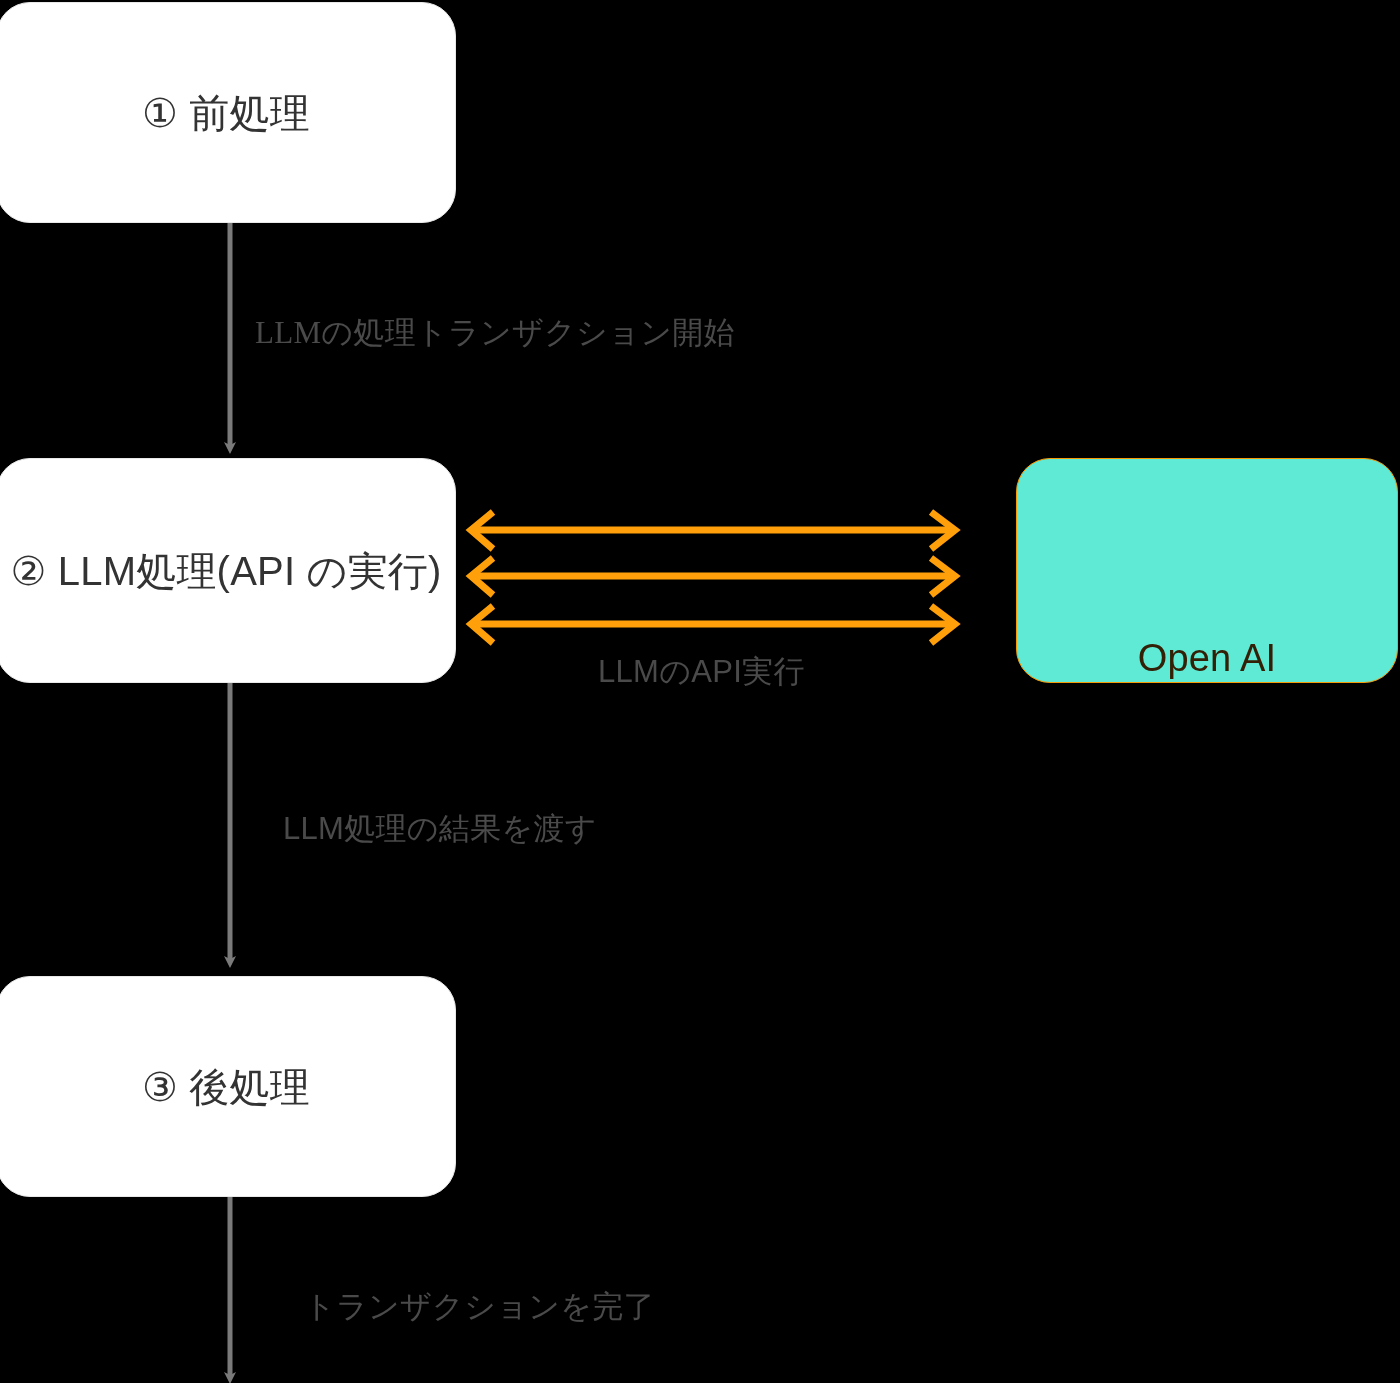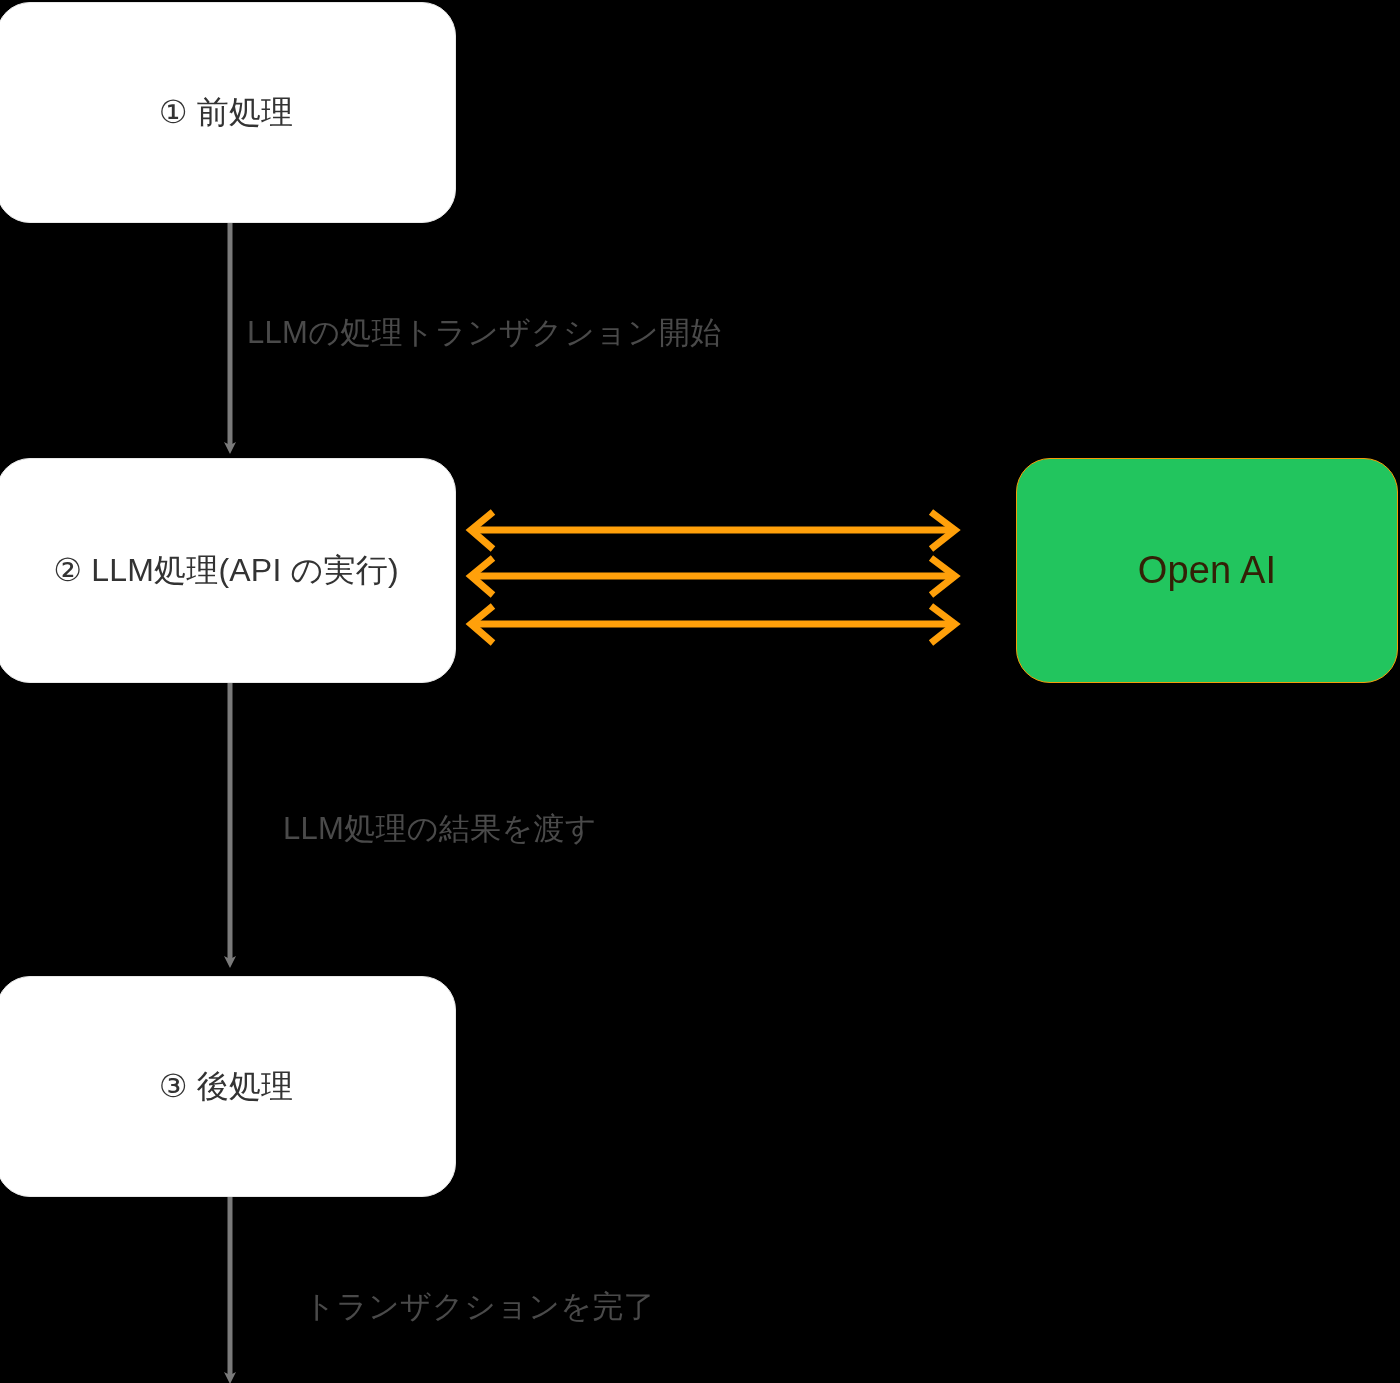--- a/index.html
+++ b/index.html
@@ -26,25 +26,26 @@
     border-radius: 34px;
     display: flex;
     align-items: center;
     justify-content: center;
   }
   .node.white {
     background: #ffffff;
     border: 1.5px solid #e8e8e8;
   }
   .node.orange {
-    background: #22c55e;
+    background: #5eead4;
     border: 1.5px solid #f59b08;
+    align-items: flex-end;
   }
   .node-label {
-    font-size: 32px;
+    font-size: 40px;
     line-height: 1.2;
     color: #333333;
     white-space: nowrap;
     letter-spacing: 0.2px;
   }
   .node.orange .node-label {
     color: #332006;
     font-size: 38px;
   }
 
@@ -62,21 +63,21 @@
   }
 
   
   .edge-label {
     position: absolute;
     font-size: 31px;
     color: #4a4a4a;
     white-space: nowrap;
     letter-spacing: 0.3px;
   }
-  #label-start  { left: 247px; top: 312px; }
+  #label-start  { left: 255px; top: 312px; font-family: Liberation Serif, serif; }
   #label-result { left: 283px; top: 808px; }
   #label-commit { left: 304px; top: 1286px; }
   #label-api    { left: 598px; top: 651px; color: #4a4a4a; }
 
   
   .api-arrows {
     position: absolute;
     left: 460px;
     top: 500px;
   }
@@ -134,18 +135,19 @@
   <div class="node white" id="box-post">
     <span class="node-label">③ 後処理</span>
   </div>
 
   <div class="node orange" id="box-openai">
     <span class="node-label">Open AI</span>
   </div>
 
   <div class="edge-label" id="label-start">LLMの処理トランザクション開始</div>
 
+  <div class="edge-label" id="label-api">LLMのAPI実行</div>
 
   <div class="edge-label" id="label-result">LLM処理の結果を渡す</div>
 
   <div class="edge-label" id="label-commit">トランザクションを完了</div>
 
 </div>
 
 </body></html>

